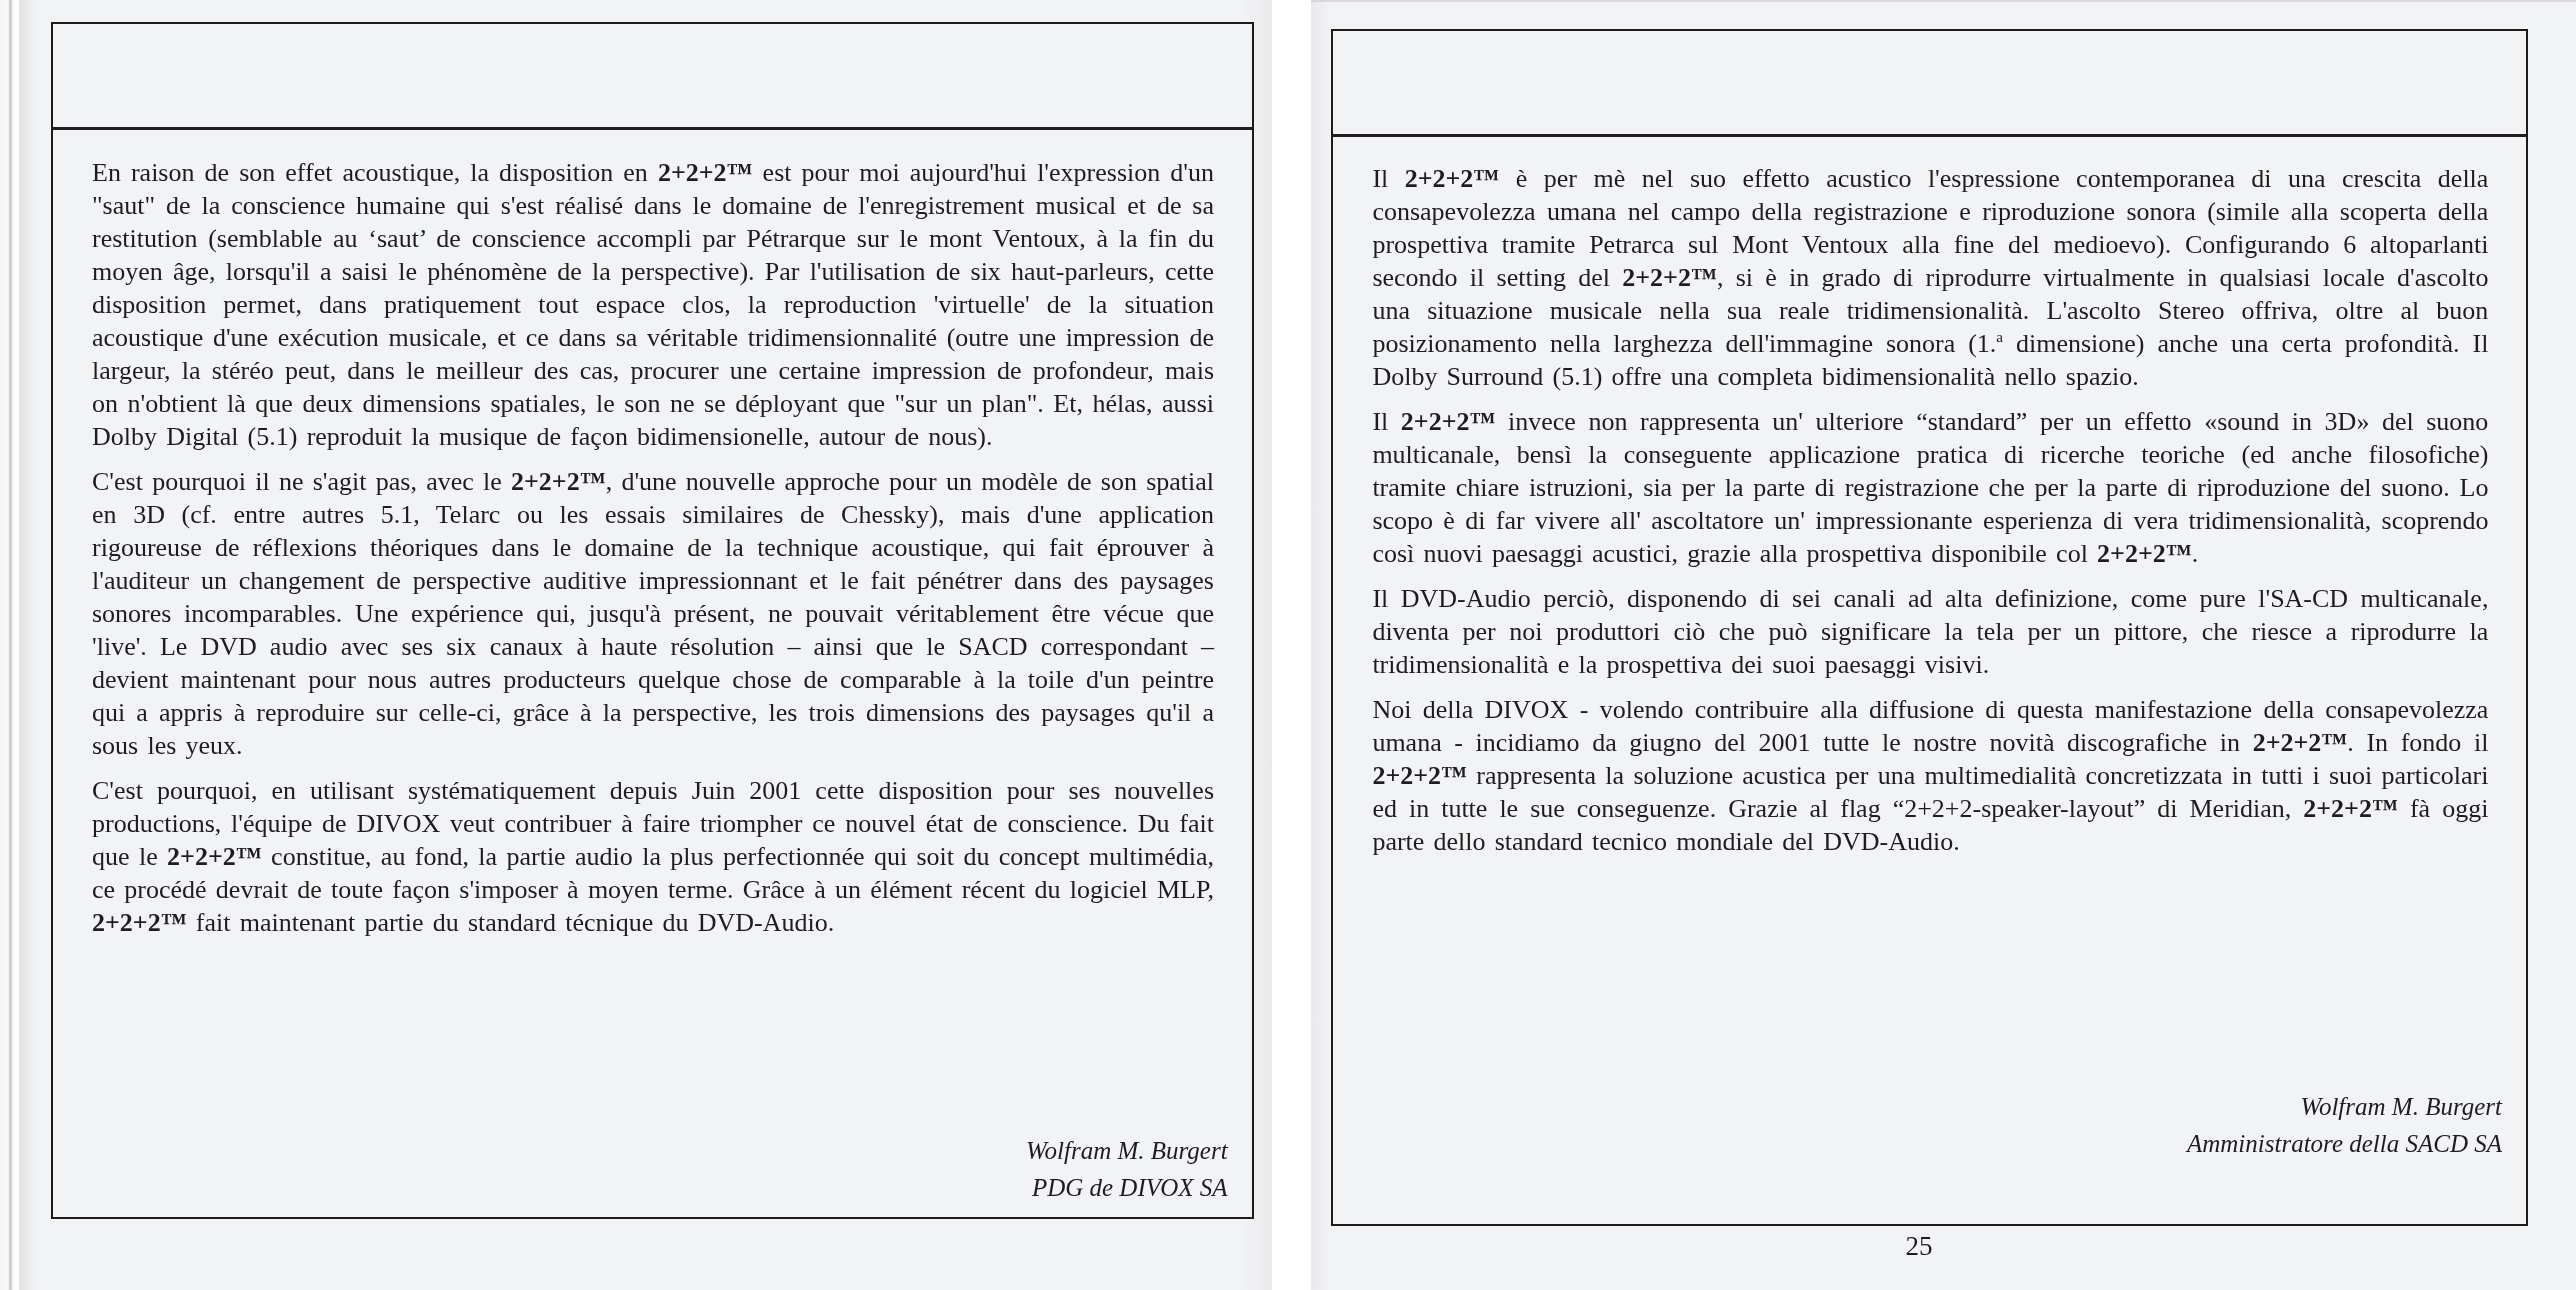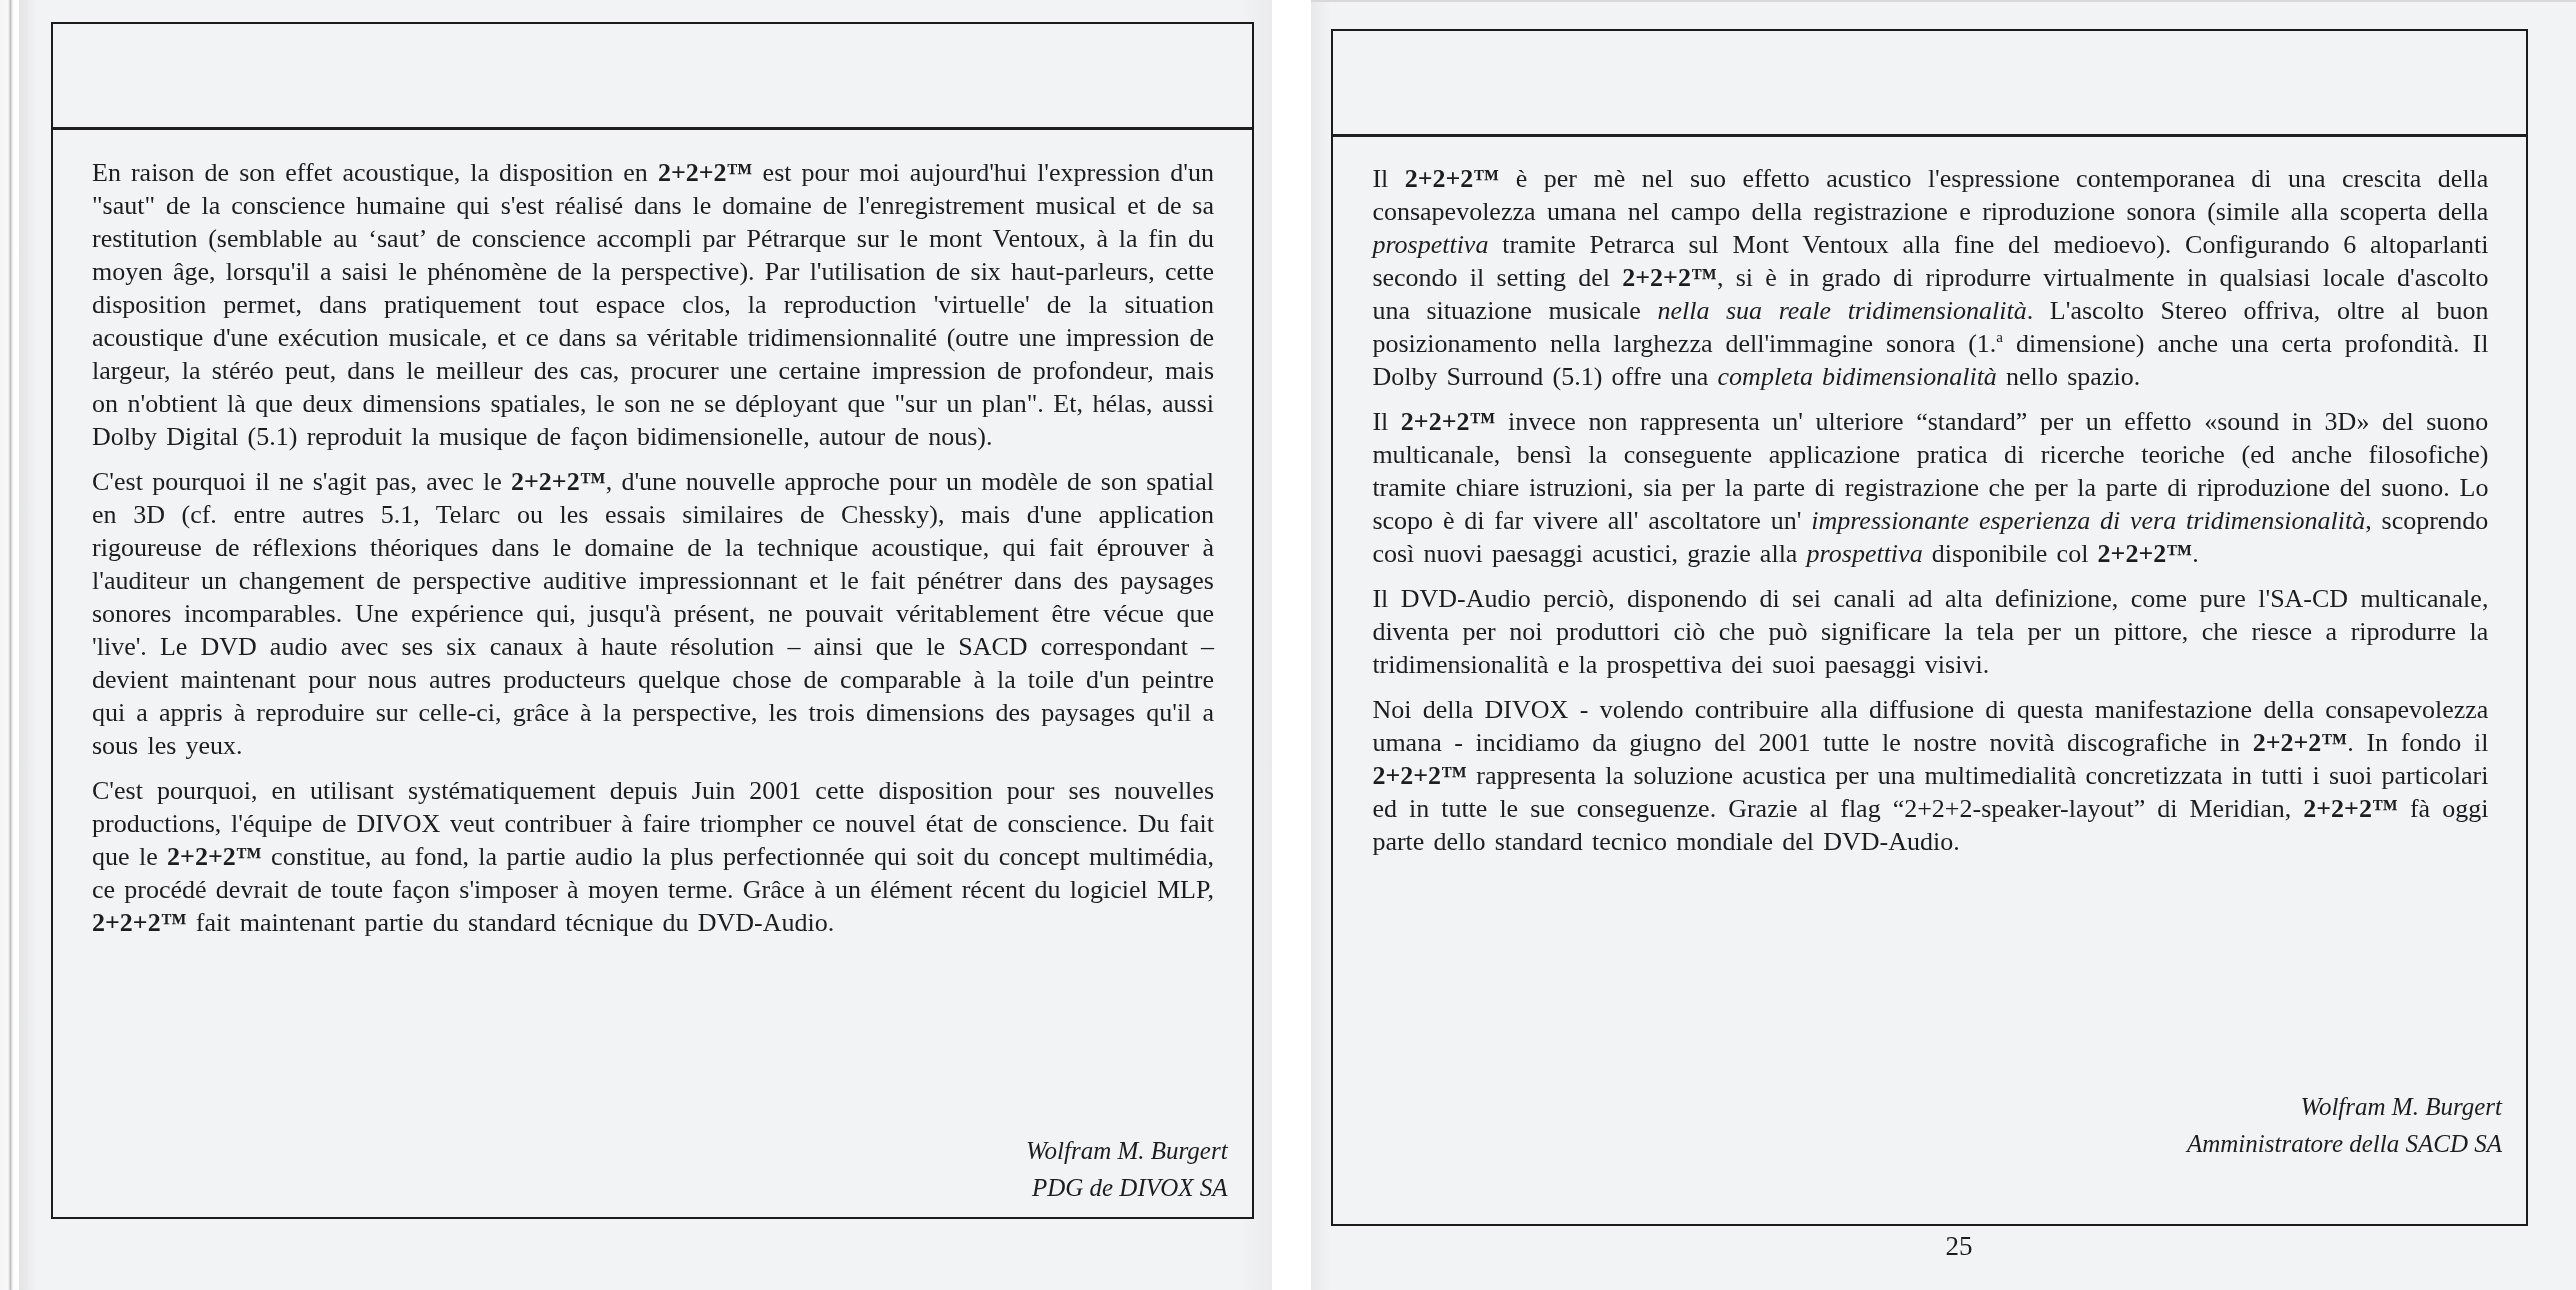--- a/index.html
+++ b/index.html
@@ -62,21 +62,21 @@
     padding: 13.6px 26px 0 27px;
     font-size: 26px;
     line-height: 33px;
     text-align: justify;
     word-spacing: 2.7px;
   }
   .text-block p.para {
     margin: 12px;
   }
   .text-block .b { font-weight: 700; }
-  .text-block .i { font-style: italic; }
+  .text-block .i { }
   .text-block sup {
     font-size: 58%;
     line-height: 0;
     vertical-align: super;
   }
   .signature {
     position: absolute;
     right: 24.4px;
     text-align: right;
     font-style: italic;
@@ -84,21 +84,21 @@
     line-height: 37px;
   }
   .page-left .signature { bottom: 11px; }
   .page-right .signature { bottom: 62px; }
   .page-number {
     margin-top: 5.4px;
     text-align: center;
     font-size: 27px;
   }
   .page-left .page-number { width: 1235px; }
-  .page-right .page-number { width: 1216px; padding-left: 40px; }
+  .page-right .page-number { width: 1216px; }
 </style>
 </head>
 <body>
 
 <div class="scan">
   <div class="edge-left"></div>
 
   <section class="page page-left">
     <div class="frame">
       <div class="header-band"></div>

